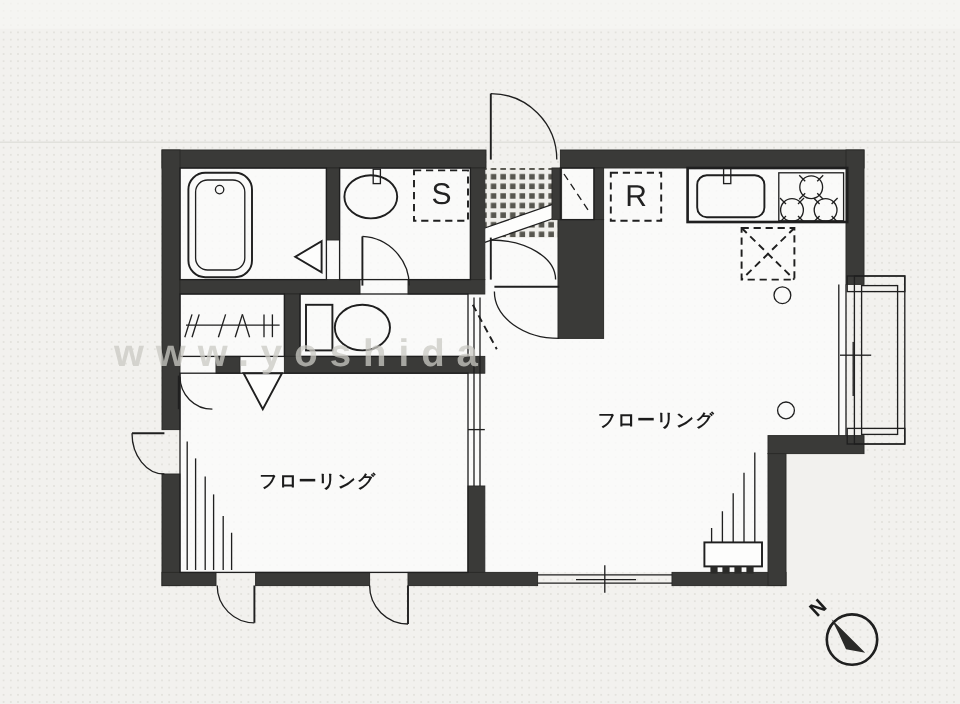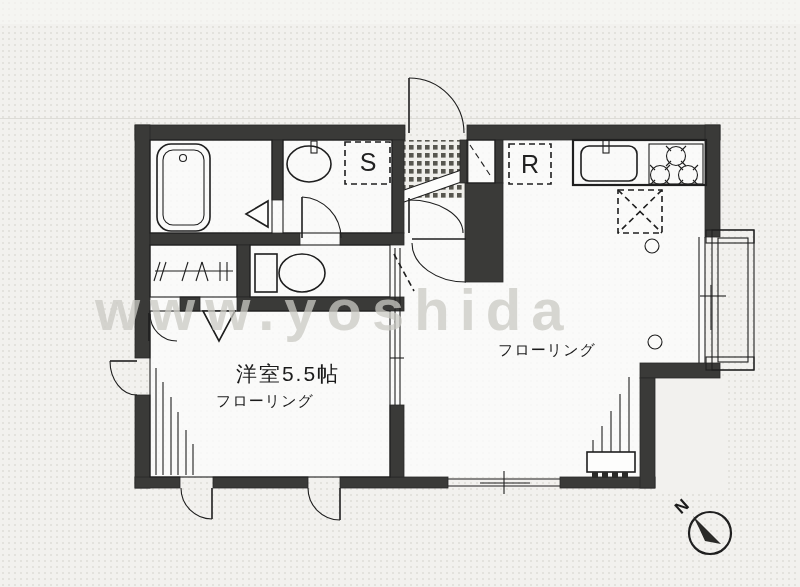--- a/index.html
+++ b/index.html
@@ -17,25 +17,25 @@
   .floor{fill:#fdfdfc;fill-opacity:.78;}
   .paper{fill:#f2f1ee;}
   .ln{stroke:#1f1f1f;stroke-width:1.6;fill:none;}
   .thin{stroke-width:1.1;}
   .thick{stroke-width:2.2;}
   .dash{stroke-dasharray:6 4;}
   .fx{fill:#fdfdfc;stroke:#1f1f1f;stroke-width:1.6;}
   .solid{fill:#2a2a28;stroke:none;}
   .label{position:absolute;z-index:2;color:#1b1b1b;text-align:center;white-space:nowrap;}
   .room-main{font-size:21px;letter-spacing:2px;}
-  .room-sub{font-size:15px;letter-spacing:1px;}
+  .room-sub{font-size:15px;letter-spacing:1px;font-weight:bold;}
   .marker-letter{font-size:25px;color:#222;}
   #watermark{
     position:absolute;z-index:3;left:95px;top:276px;width:640px;
-    font-size:58px;font-weight:600;letter-spacing:10px;
+    font-size:32px;font-weight:600;letter-spacing:10px;
     color:#cbcac4;opacity:.75;z-index:3;pointer-events:none;
   }
   #compass-n{
     position:absolute;z-index:2;left:676px;top:497px;
     font-size:17px;font-weight:bold;transform:rotate(-42deg);color:#1b1b1b;
   }
 </style>
 </head>
 <body>
 
@@ -248,19 +248,18 @@
       <circle class="ln thick" cx="710" cy="533" r="21"></circle>
       <polygon class="solid" points="693,516 721,544 705,541 699,528"></polygon>
     </g>
   </svg>
 
   <div class="label marker-letter" style="left:352px;top:148px;width:32px;">S</div>
   <div class="label marker-letter" style="left:514px;top:150px;width:32px;">R</div>
 
   <div class="label room-sub" style="left:472px;top:341px;width:150px;">フローリング</div>
 
-  <div class="label room-main" style="left:198px;top:360px;width:180px;">洋室5.5帖</div>
   <div class="label room-sub" style="left:190px;top:392px;width:150px;">フローリング</div>
 
   <div id="compass-n">N</div>
 
   <div id="watermark">www.yoshida</div>
 </div>
 
 </body></html>

